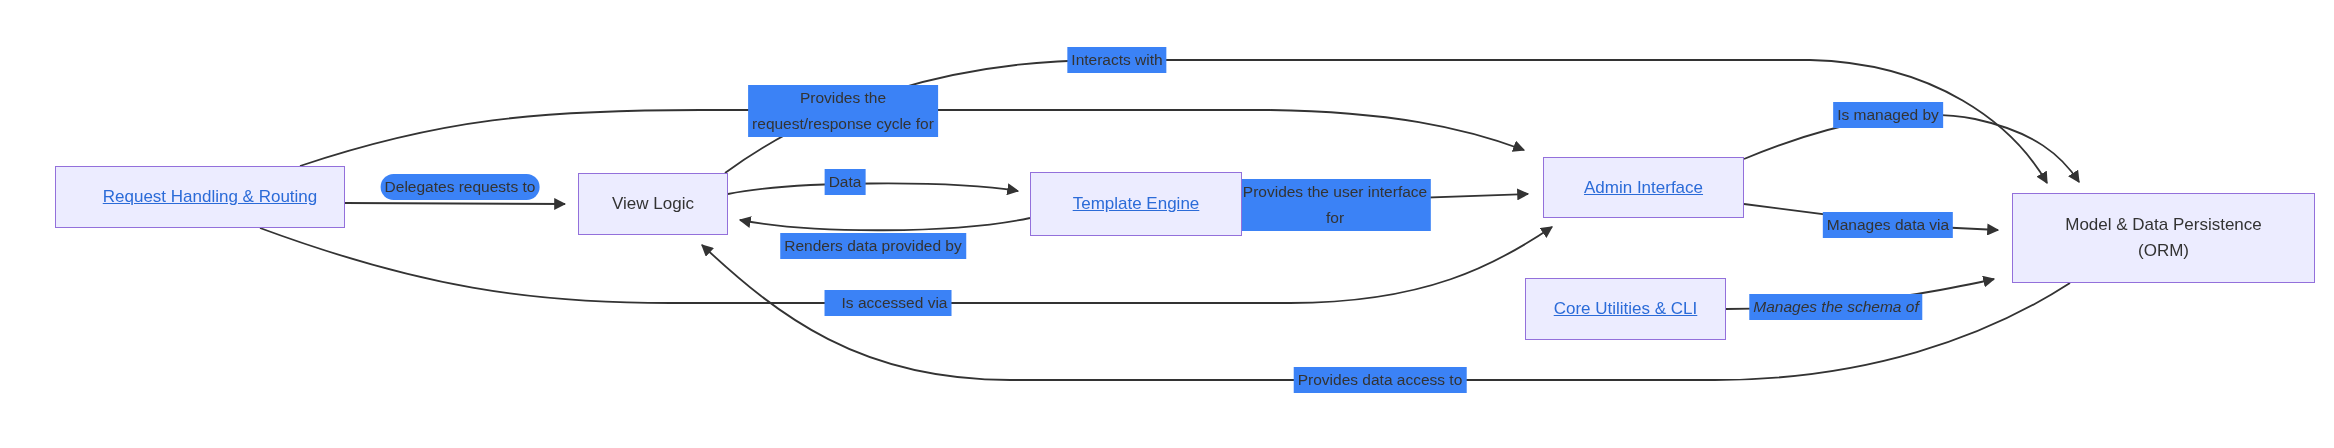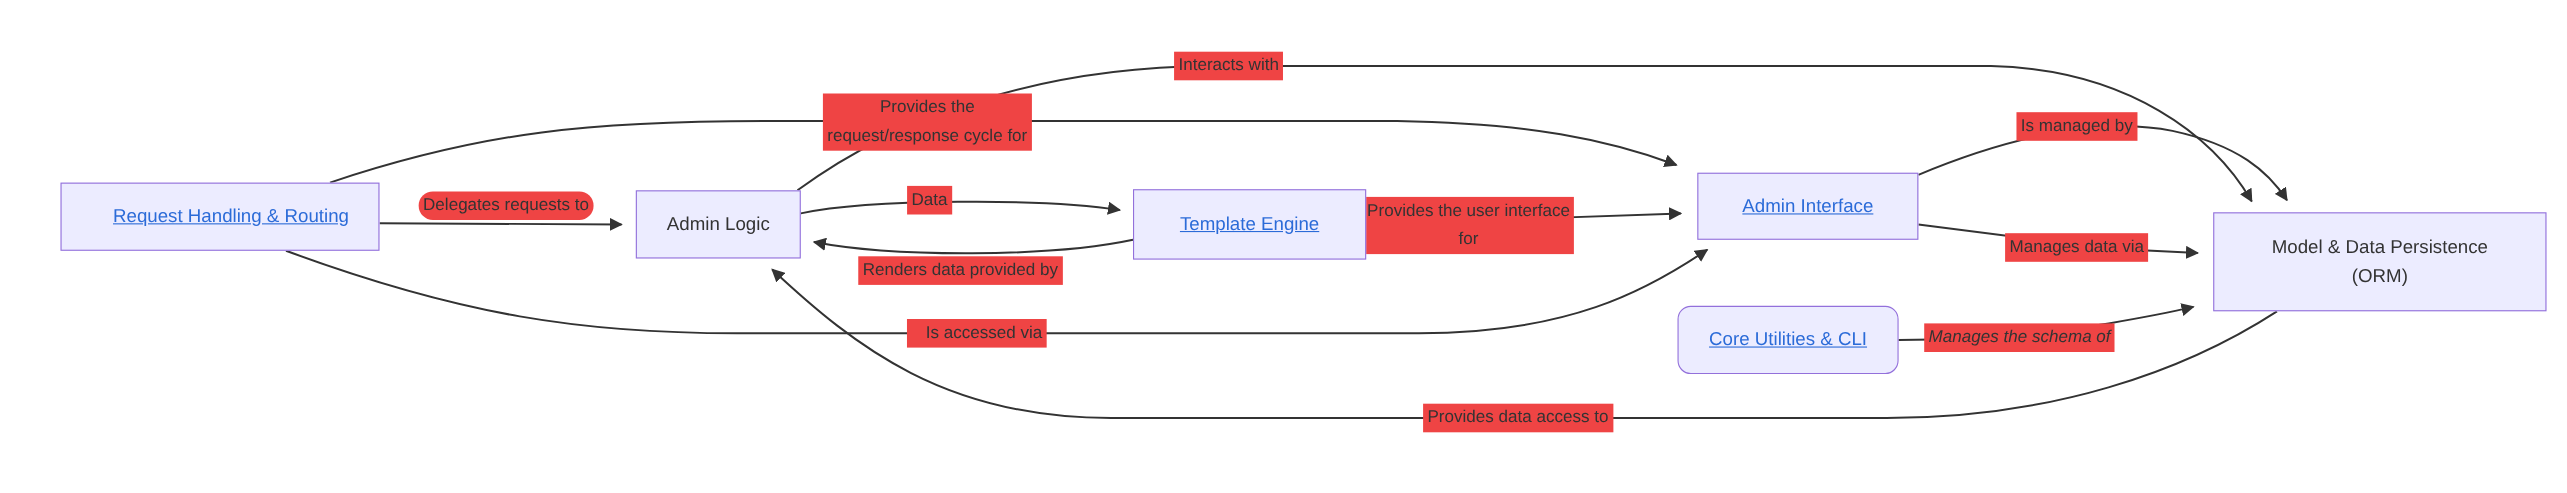--- a/index.html
+++ b/index.html
@@ -26,21 +26,21 @@
     z-index:3;
   }
   .node.link .node-line{
     color:#2b6bd8;
     text-decoration:underline;
     cursor:pointer;
   }
   .edge-label{
     position:absolute;
     transform:translate(-50%,-50%);
-    background:#ef4444;
+    background:#3b82f6;
     color:#333333;
     font-size:15.5px;
     line-height:26px;
     text-align:center;
     padding:0 4px;
     white-space:nowrap;
     z-index:2;
   }
 </style>
 </head>
@@ -104,28 +104,28 @@
         <marker id="arrow-t" viewBox="0 0 10 10" refX="9" refY="5" markerUnits="userSpaceOnUse" markerWidth="12" markerHeight="12" orient="auto">
           <path d="M0,0 L10,5 L0,10 Z" fill="#333333"></path>
         </marker>
       </defs>
       <path d="M725,173 C820,103 950,61 1100,60 L1810,60 C1935,63 2013,124 2047,183" fill="none" stroke="#333333" stroke-width="1.8" marker-end="url(#arrow-t)"></path>
     </svg>
     <div class="node link" style="left: 55px; top: 166px; width: 290px; height: 62px; padding-left: 20px;">
       <div class="node-line">Request Handling &amp; Routing</div>
     </div>
     <div class="node" style="left: 578px; top: 173px; width: 150px; height: 62px;">
-      <div class="node-line">Admin Logic</div>
+      <div class="node-line">View Logic</div>
     </div>
     <div class="node link" style="left: 1030px; top: 172px; width: 212px; height: 64px;">
       <div class="node-line">Template Engine</div>
     </div>
     <div class="node link" style="left: 1543px; top: 157px; width: 201px; height: 61px;">
       <div class="node-line">Admin Interface</div>
     </div>
-    <div class="node link" style="left: 1525px; top: 278px; width: 201px; height: 62px; border-radius: 12px;">
+    <div class="node link" style="left: 1525px; top: 278px; width: 201px; height: 62px;">
       <div class="node-line">Core Utilities &amp; CLI</div>
     </div>
     <div class="node" style="left: 2012px; top: 193px; width: 303px; height: 90px;">
       <div class="node-line">Model &amp; Data Persistence</div>
       <div class="node-line">(ORM)</div>
     </div>
   </div>
 
 </body></html>

